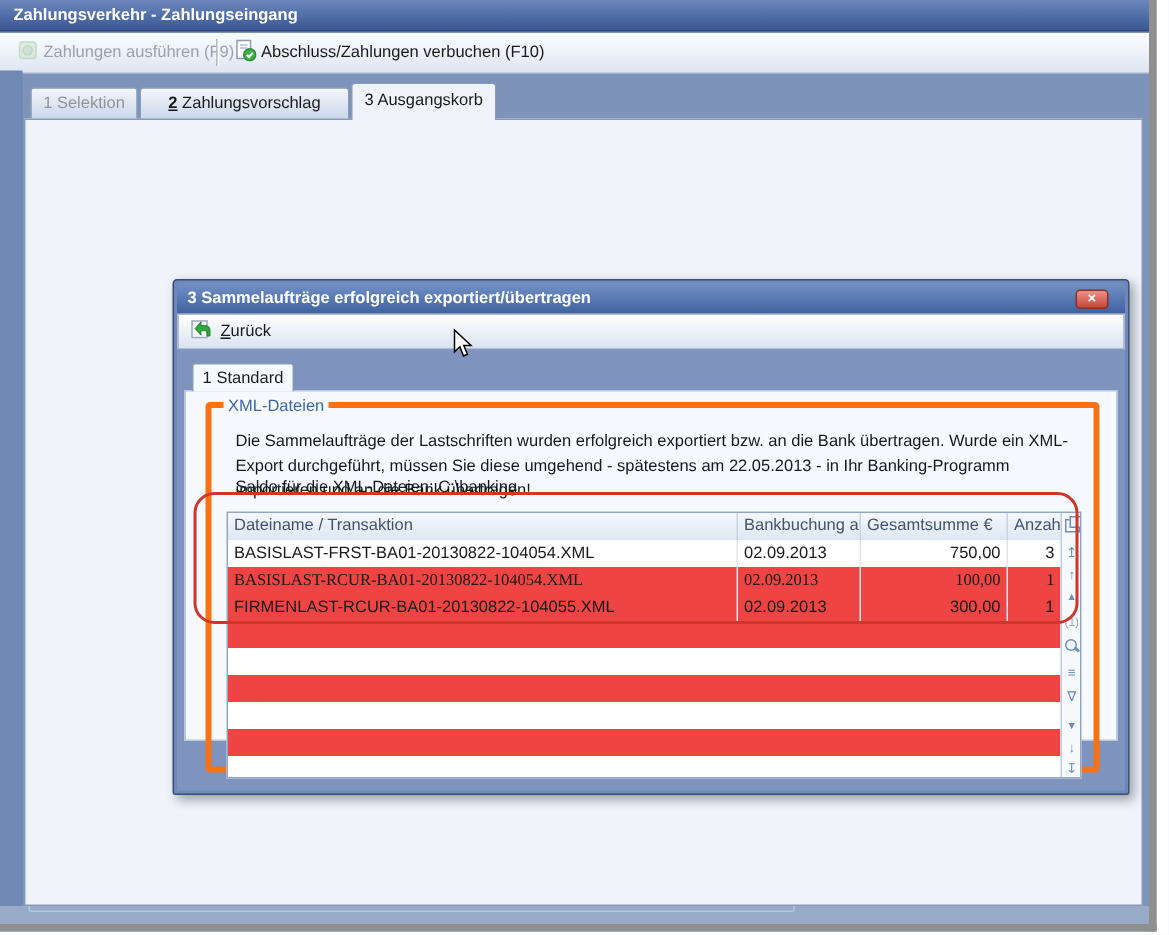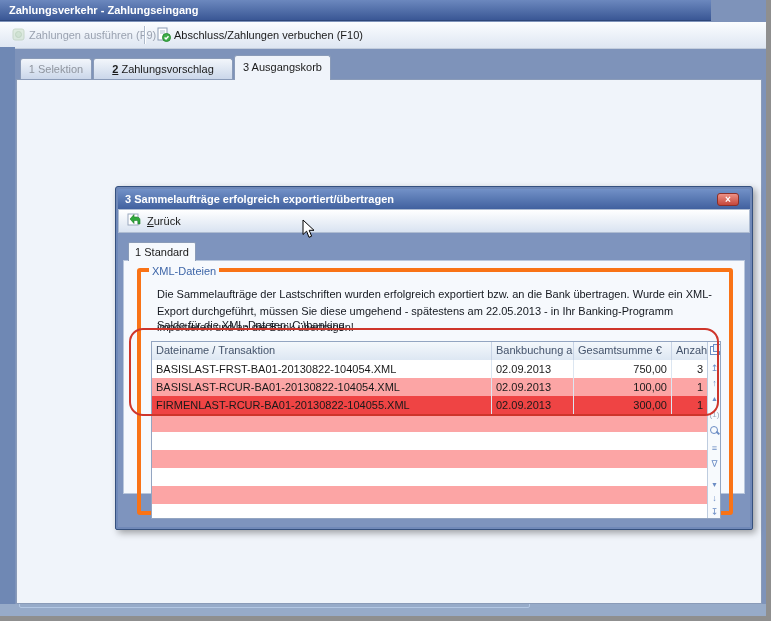--- a/index.html
+++ b/index.html
@@ -8,21 +8,21 @@
        overflow:hidden;-webkit-font-smoothing:antialiased;}
   .abs{position:absolute;}
   .nosel{user-select:none;}
 
   
   .app-window{left:0;top:0;width:766px;height:616px;background:#7E93BA;
       border-right:5px solid #8f8f8f;border-bottom:5px solid #8f8f8f;}
   .left-band{left:0;top:47px;width:15px;height:557px;background:#6F88B4;}
   .bottom-band{left:0;top:604px;width:766px;height:12px;background:#97ABC9;}
 
-  .titlebar{left:0;top:0;width:711px;height:21px;
+  .titlebar{left:0;top:0;width:766px;height:21px;
       background:linear-gradient(#6C88BE,#3A5795);border-bottom:1px solid #2E4679;
       color:#fff;font-weight:bold;line-height:21px;padding-left:9px;box-sizing:border-box;}
 
   .toolbar{left:0;top:22px;width:766px;height:26px;
       background:linear-gradient(#FBFDFF,#DEE6F2);border-bottom:1px solid #C3CDDD;}
   .tb-btn{position:absolute;top:3px;height:20px;display:flex;align-items:center;gap:3px;padding:0 6px;border-radius:3px;}
   .tb-btn.disabled{color:#9AA2B0;}
   .tb-sep{position:absolute;top:4px;width:1px;height:18px;background:#AEBACB;box-shadow:1px 0 0 #fff;}
 
   
@@ -94,21 +94,21 @@
   .dlg-path{left:16px;top:47px;color:#14181F;}
 
   
   .xtable{left:10px;top:69px;width:570px;height:178px;border:1px solid #93A5C1;box-sizing:border-box;
        background:#fff;overflow:hidden;}
   .xt-header{position:absolute;left:0;top:0;width:555px;height:18px;display:flex;
        background:linear-gradient(#F4F8FC,#DDE7F3);border-bottom:1px solid #BECCDF;color:#44536B;}
   .xt-hcell{border-right:1px solid #C8D4E6;line-height:17px;padding:0 4px;box-sizing:border-box;overflow:hidden;white-space:nowrap;}
   .xt-row{position:absolute;left:0;width:555px;height:18px;display:flex;line-height:18px;border-bottom:1px solid #DCE6F1;}
   .xt-cell{padding:0 4px;box-sizing:border-box;border-right:1px solid #DCE6F1;overflow:hidden;white-space:nowrap;}
-  .xt-alt{background:#fca5a5;}
+  .xt-alt{background:#ef4444;font-family:Liberation Serif, serif;}
   .xt-nav{position:absolute;left:555px;top:0;width:13px;height:176px;background:#F7FAFD;border-left:1px solid #BECCDF;}
   .nav-ic{position:absolute;left:0;width:13px;text-align:center;color:#6B8CC4;font-size:9px;line-height:9px;}
   .nav-cnt{color:#9AA6B8;font-size:8px;}
   .mini-mag{position:absolute;left:2px;width:6px;height:6px;border:1px solid #6B8CC4;border-radius:50%;}
   .mini-mag::after{content:"";position:absolute;left:5px;top:5px;width:4px;height:1.5px;background:#6B8CC4;transform:rotate(45deg);}
   .chooser{position:absolute;width:8px;height:7px;border:1px solid #6B8CC4;background:#fff;}
   .chooser::before{content:"";position:absolute;left:2px;top:-3px;width:7px;height:6px;border:1px solid #6B8CC4;background:#EAF1FA;}
 
   
   .annotation{left:129px;top:328px;width:586px;height:84px;border:2px solid #CE352B;border-radius:14px;z-index:20;}

